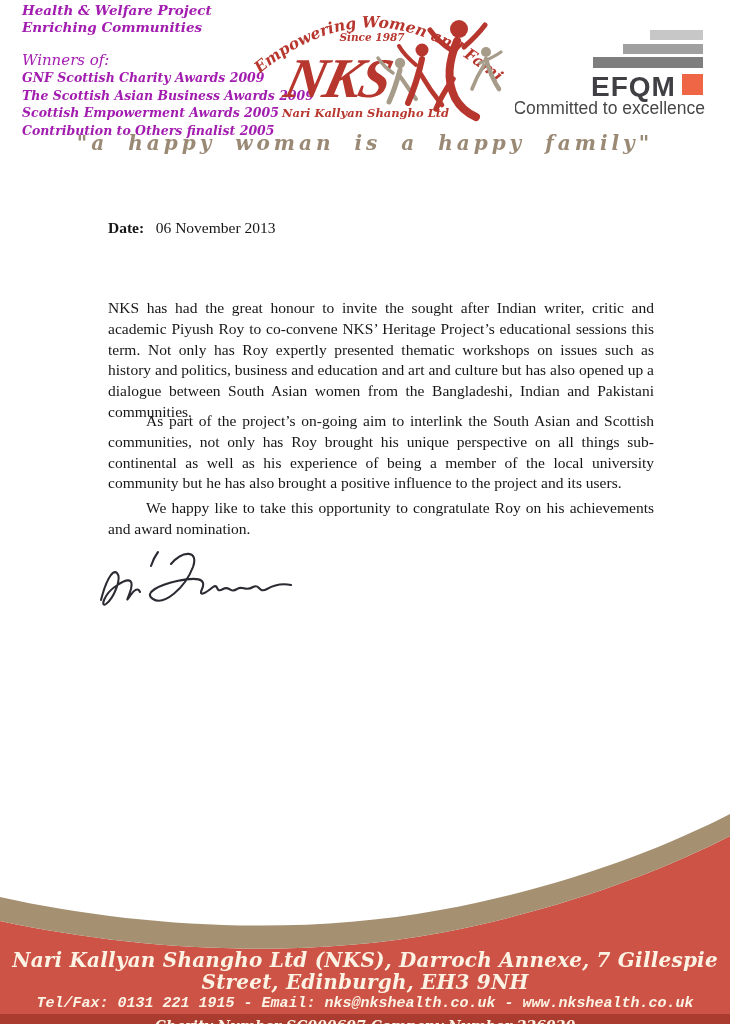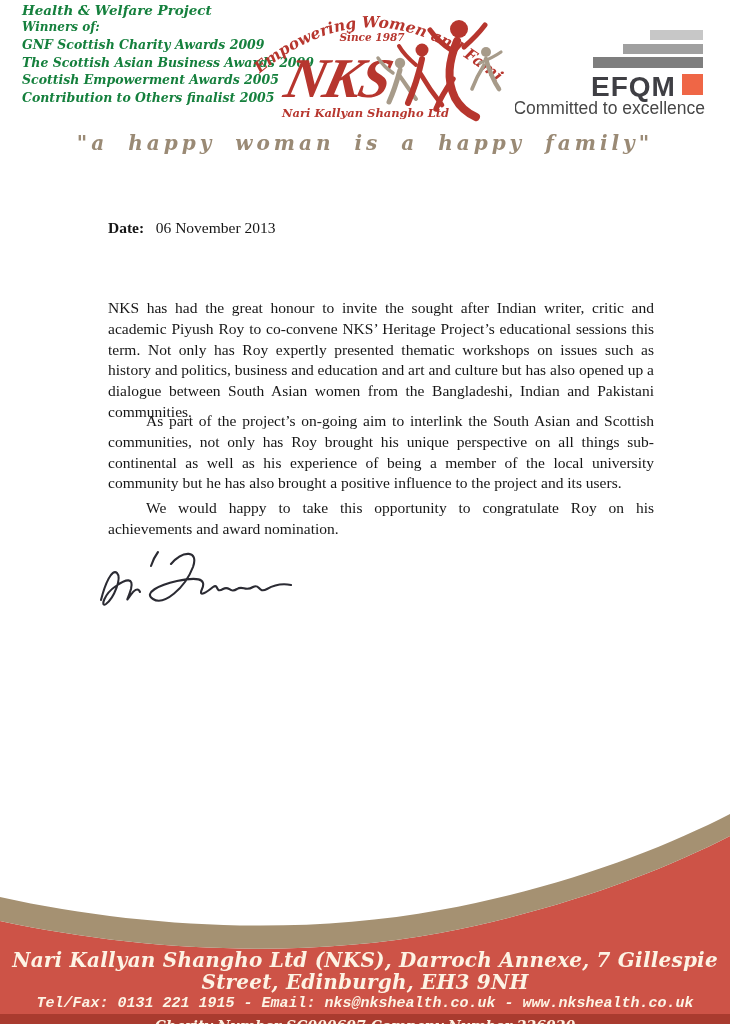--- a/index.html
+++ b/index.html
@@ -3,24 +3,24 @@
 <meta charset="utf-8">
 <style>
   html,body{margin:0;padding:0;background:#ffffff;}
   .page{
     position:relative;width:730px;height:1024px;background:#ffffff;
     overflow:hidden;font-family:"Liberation Serif",serif;color:#161616;
   }
   
   .hdr-left{
     position:absolute;left:22px;top:2px;width:230px;
-    color:#15803d;font-family:"DejaVu Serif",serif;font-style:italic;
+    color:#a21caf;font-family:"DejaVu Serif",serif;font-style:italic;
   }
   .hdr-left .proj{font-size:13.5px;font-weight:bold;line-height:17px;}
-  .hdr-left .winners{font-size:12px;font-weight:bold;line-height:17px;}
+  .hdr-left .winners{margin-top:16px;font-size:15px;font-weight:normal;line-height:17px;}
   .hdr-left .award{font-size:12.5px;font-weight:bold;line-height:17.5px;white-space:nowrap;}
   
   .logo-wrap{position:absolute;left:250px;top:3px;width:255px;height:125px;}
   
   .efqm-wrap{position:absolute;left:515px;top:30px;width:200px;height:90px;}
   
   .tagline{
     position:absolute;left:0;top:131px;width:730px;text-align:center;
     color:#9a8a75;font-family:"DejaVu Serif",serif;font-style:italic;font-weight:bold;
     font-size:20px;letter-spacing:4px;word-spacing:9px;
@@ -46,20 +46,21 @@
   .footer-text .f2{font-size:15px;line-height:22px;font-family:Liberation Mono, monospace;}
   .footer-text .f3{font-size:14px;line-height:22px;}
 </style>
 </head>
 <body>
 
 <div class="page">
 
   <div class="hdr-left">
     <div class="proj">Health &amp; Welfare Project</div>
+    <div class="proj">Enriching Communities</div>
     <div class="winners">Winners of:</div>
     <div class="award">GNF Scottish Charity Awards 2009</div>
     <div class="award">The Scottish Asian Business Awards 2009</div>
     <div class="award">Scottish Empowerment Awards 2005</div>
     <div class="award">Contribution to Others finalist 2005</div>
   </div>
 
   <div class="logo-wrap">
     <svg width="255" height="125" viewBox="0 0 255 125">
       <defs>
@@ -119,21 +120,21 @@
     <span class="date-label">Date:</span>
     <span>&nbsp;</span>
     <span>06 November 2013</span>
   </div>
 
 
   <div class="body-block para p1" style="position:absolute;">NKS has had the great honour to invite the sought after Indian writer, critic and academic Piyush Roy to co-convene NKS’ Heritage Project’s educational sessions this term. Not only has Roy expertly presented thematic workshops on issues such as history and politics, business and education and art and culture but has also opened up a dialogue between South Asian women from the Bangladeshi, Indian and Pakistani communities.</div>
 
   <div class="body-block para p2" style="position:absolute;">As part of the project’s on-going aim to interlink the South Asian and Scottish communities, not only has Roy brought his unique perspective on all things sub-continental as well as his experience of being a member of the local university community but he has also brought a positive influence to the project and its users.</div>
 
-  <div class="body-block para p3" style="position:absolute;">We would happy to take this opportunity to congratulate Roy on his achievements and award nomination.</div>
+  <div class="body-block para p3" style="position:absolute;">We happy like to take this opportunity to congratulate Roy on his achievements and award nomination.</div>
 
   <div class="sig">
     <svg width="240" height="78" viewBox="0 0 240 78">
       <g fill="none" stroke="#2b2b33" stroke-width="2.1" stroke-linecap="round">
         <path d="M6,52 C10,36 17,20 22,25 C27,30 19,50 11,56 C5,60 9,46 21,38 C31,31 39,29 36,41 C33,51 30,55 35,48 C39,42 43,39 45,44"></path>
         <path d="M56,18 C58,12 60,8 63,4"></path>
         <path d="M76,16 C88,2 104,2 98,19 C90,40 69,58 58,51 C48,45 64,37 82,33 C101,29 112,30 107,41 C103,50 112,44 118,39 C124,35 120,46 128,41 C135,37 134,46 142,41 C148,37 150,44 158,39 C165,35 163,46 172,41 C179,37 186,35 196,37"></path>
       </g>
     </svg>
   </div>

